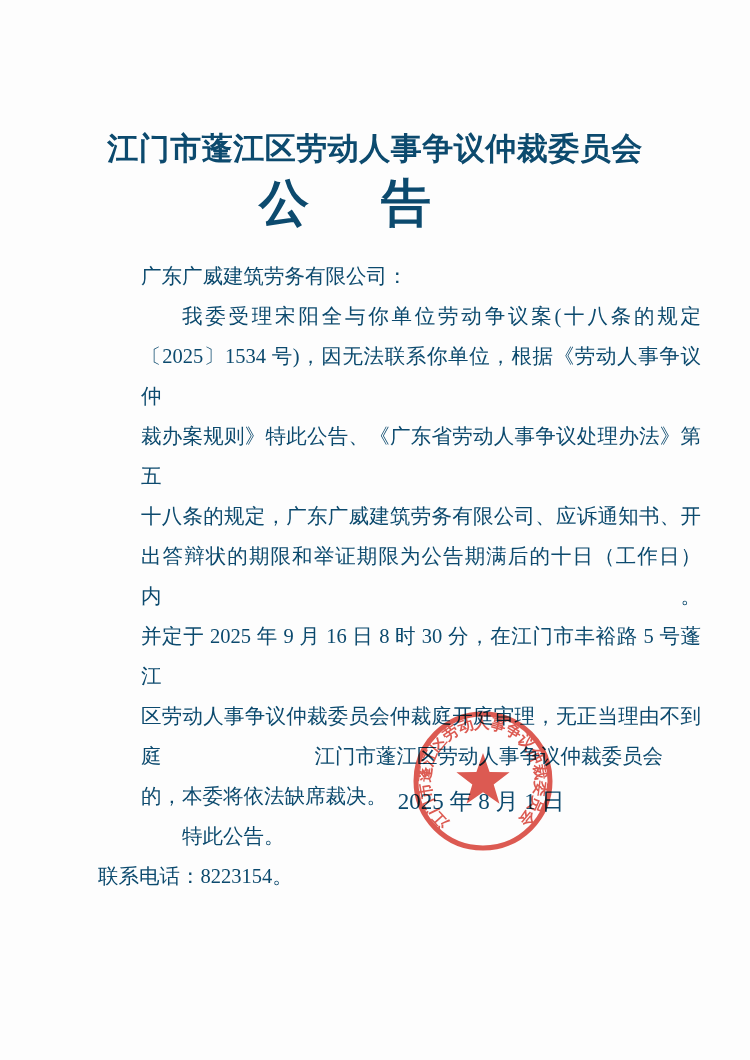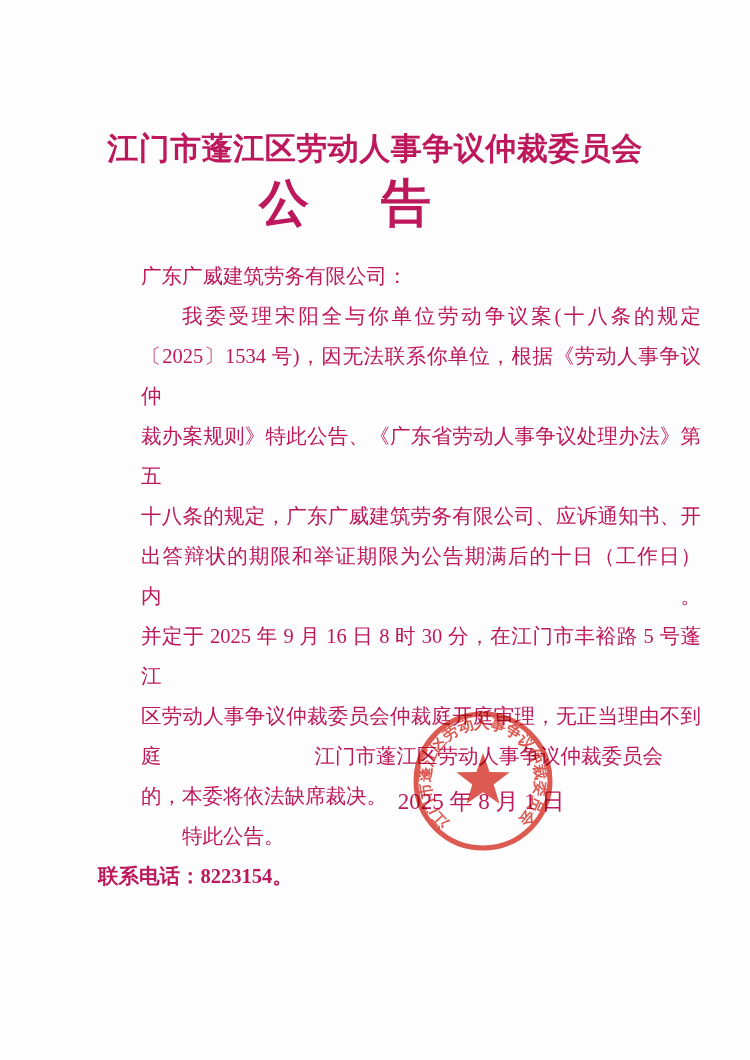--- a/index.html
+++ b/index.html
@@ -1,20 +1,20 @@
 <!DOCTYPE html>
 <html><head>
 <meta charset="utf-8">
 <style>
   html,body{margin:0;padding:0;background:#ffffff;}
   .page{
     position:relative;
     width:750px;height:1060px;
     background:#fdfdfd;
-    color:#be185d;
+    color:#0c4a6e;
     font-family:"Liberation Serif","DejaVu Serif",serif;
     overflow:hidden;
   }
   .org-title{
     position:absolute;top:128px;left:0;width:100%;
     margin:0;text-align:center;
     font-size:31px;font-weight:600;letter-spacing:0.5px;
   }
   .doc-title{
     position:absolute;top:170px;left:0;width:100%;
@@ -32,21 +32,21 @@
   .sig-name{
     position:absolute;top:743px;right:87px;
     font-size:20.5px;line-height:26px;
   }
   .sig-date{
     position:absolute;top:789px;left:306px;width:350px;
     text-align:center;font-size:23px;line-height:26px;
   }
   .contact{
     position:absolute;top:863px;left:98px;
-    font-size:20.5px;line-height:26px;font-weight:bold;
+    font-size:20.5px;line-height:26px;
   }
   .seal{
     position:absolute;left:393px;top:691px;
     mix-blend-mode:multiply;
     opacity:0.82;
   }
   .seal-text{
     font-family:"Liberation Serif","DejaVu Serif",serif;
     font-weight:600;
   }

